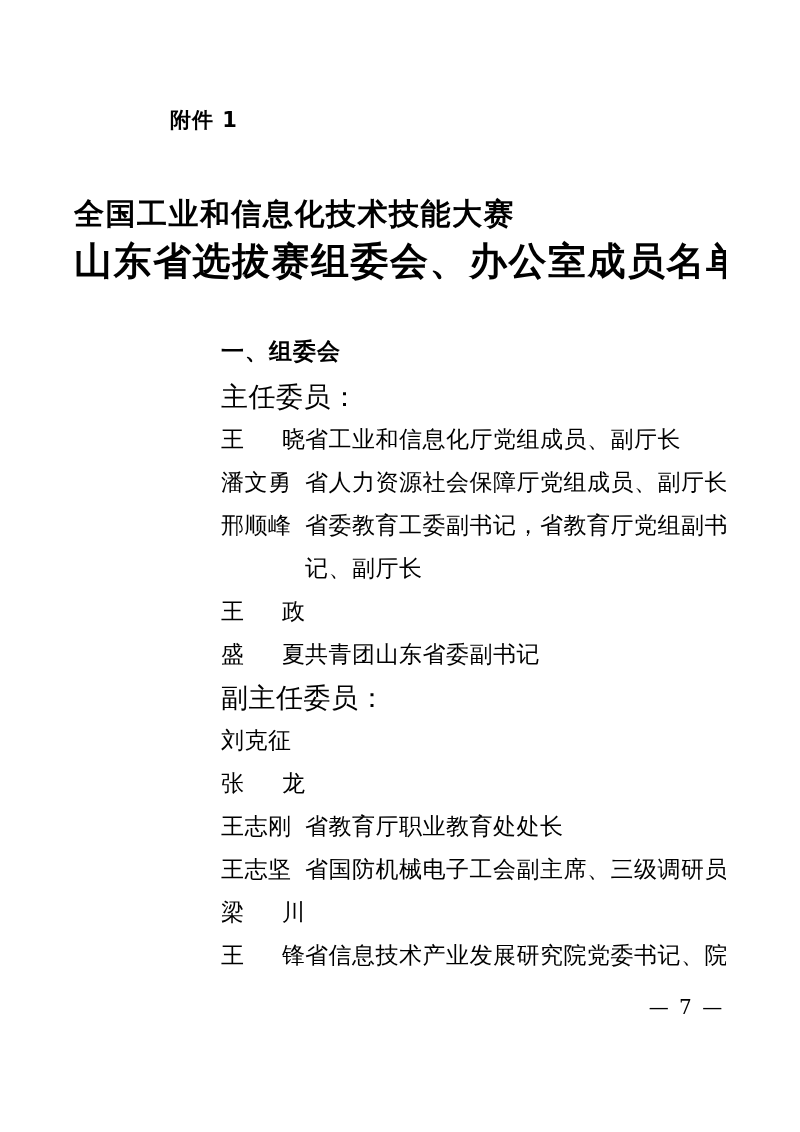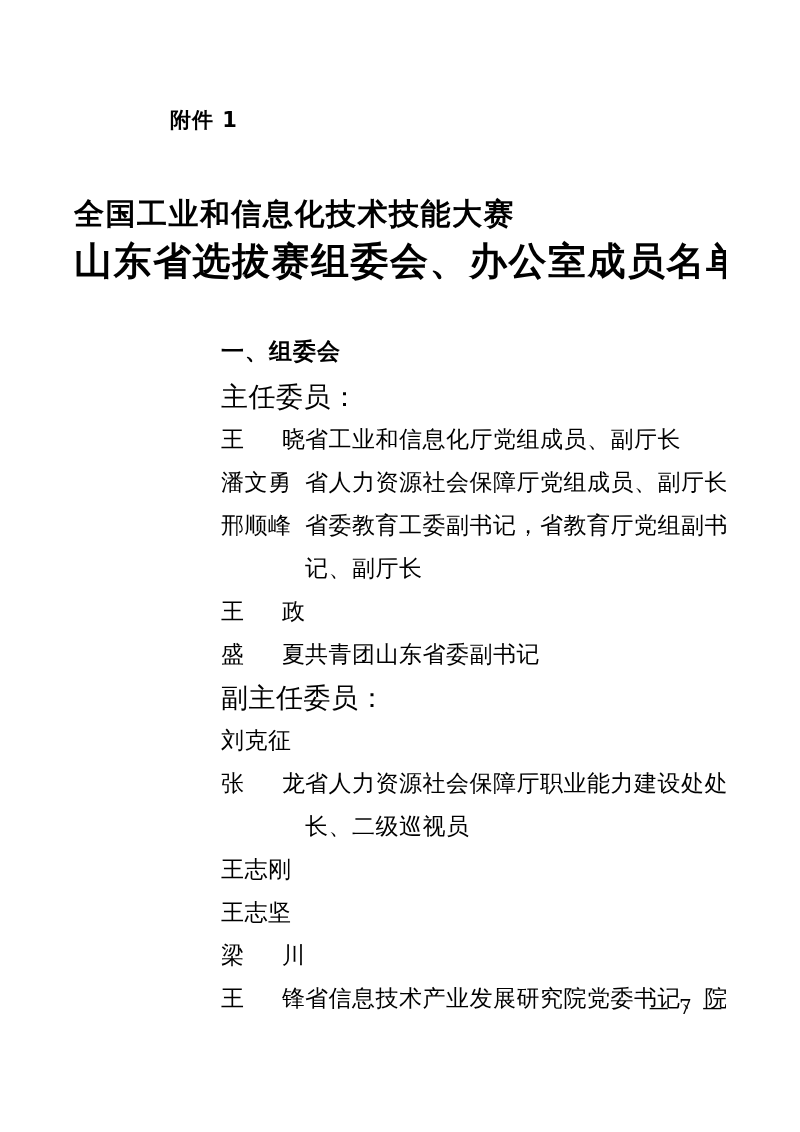--- a/index.html
+++ b/index.html
@@ -160,27 +160,28 @@
       </div>
       <div class="role-label">副主任委员：</div>
       <div class="member-row">
         <div class="member-name three-char">刘克征</div>
       </div>
       <div class="member-row">
         <div class="member-name two-char">
           <span>张</span>
           <span>龙</span>
         </div>
-        <div class="member-title">省人力资源社会保障厅职业能力建设处处长、二级巡视员</div>
       </div>
       <div class="member-row">
         <div class="member-name three-char">王志刚</div>
+        <div class="member-title">省教育厅职业教育处处长</div>
       </div>
       <div class="member-row">
         <div class="member-name three-char">王志坚</div>
+        <div class="member-title">省国防机械电子工会副主席、三级调研员</div>
       </div>
       <div class="member-row">
         <div class="member-name two-char">
           <span>梁</span>
           <span>川</span>
         </div>
       </div>
       <div class="member-row">
         <div class="member-name two-char">
           <span>王</span>

